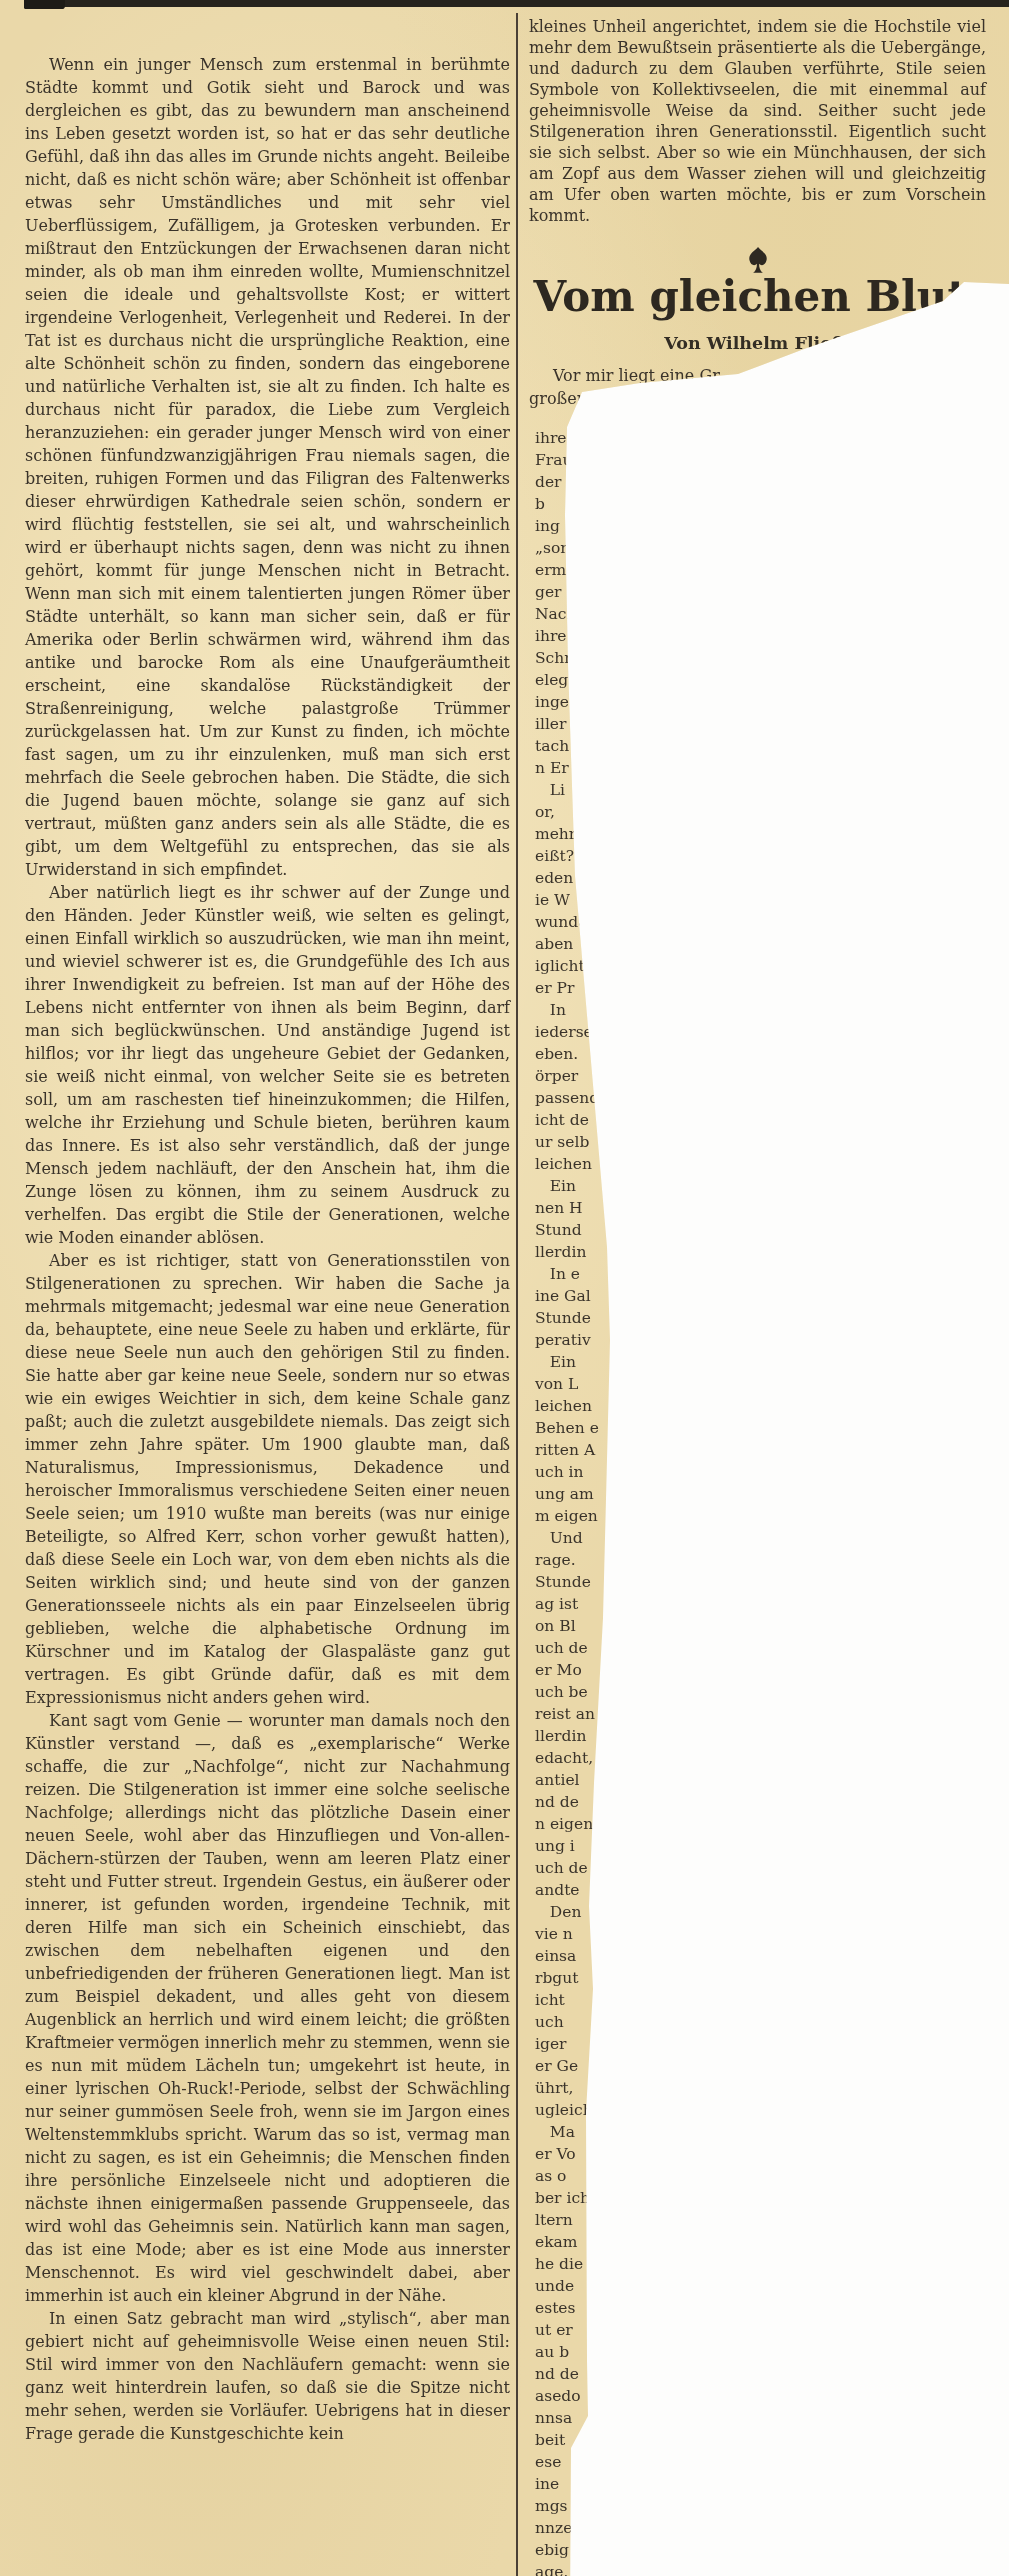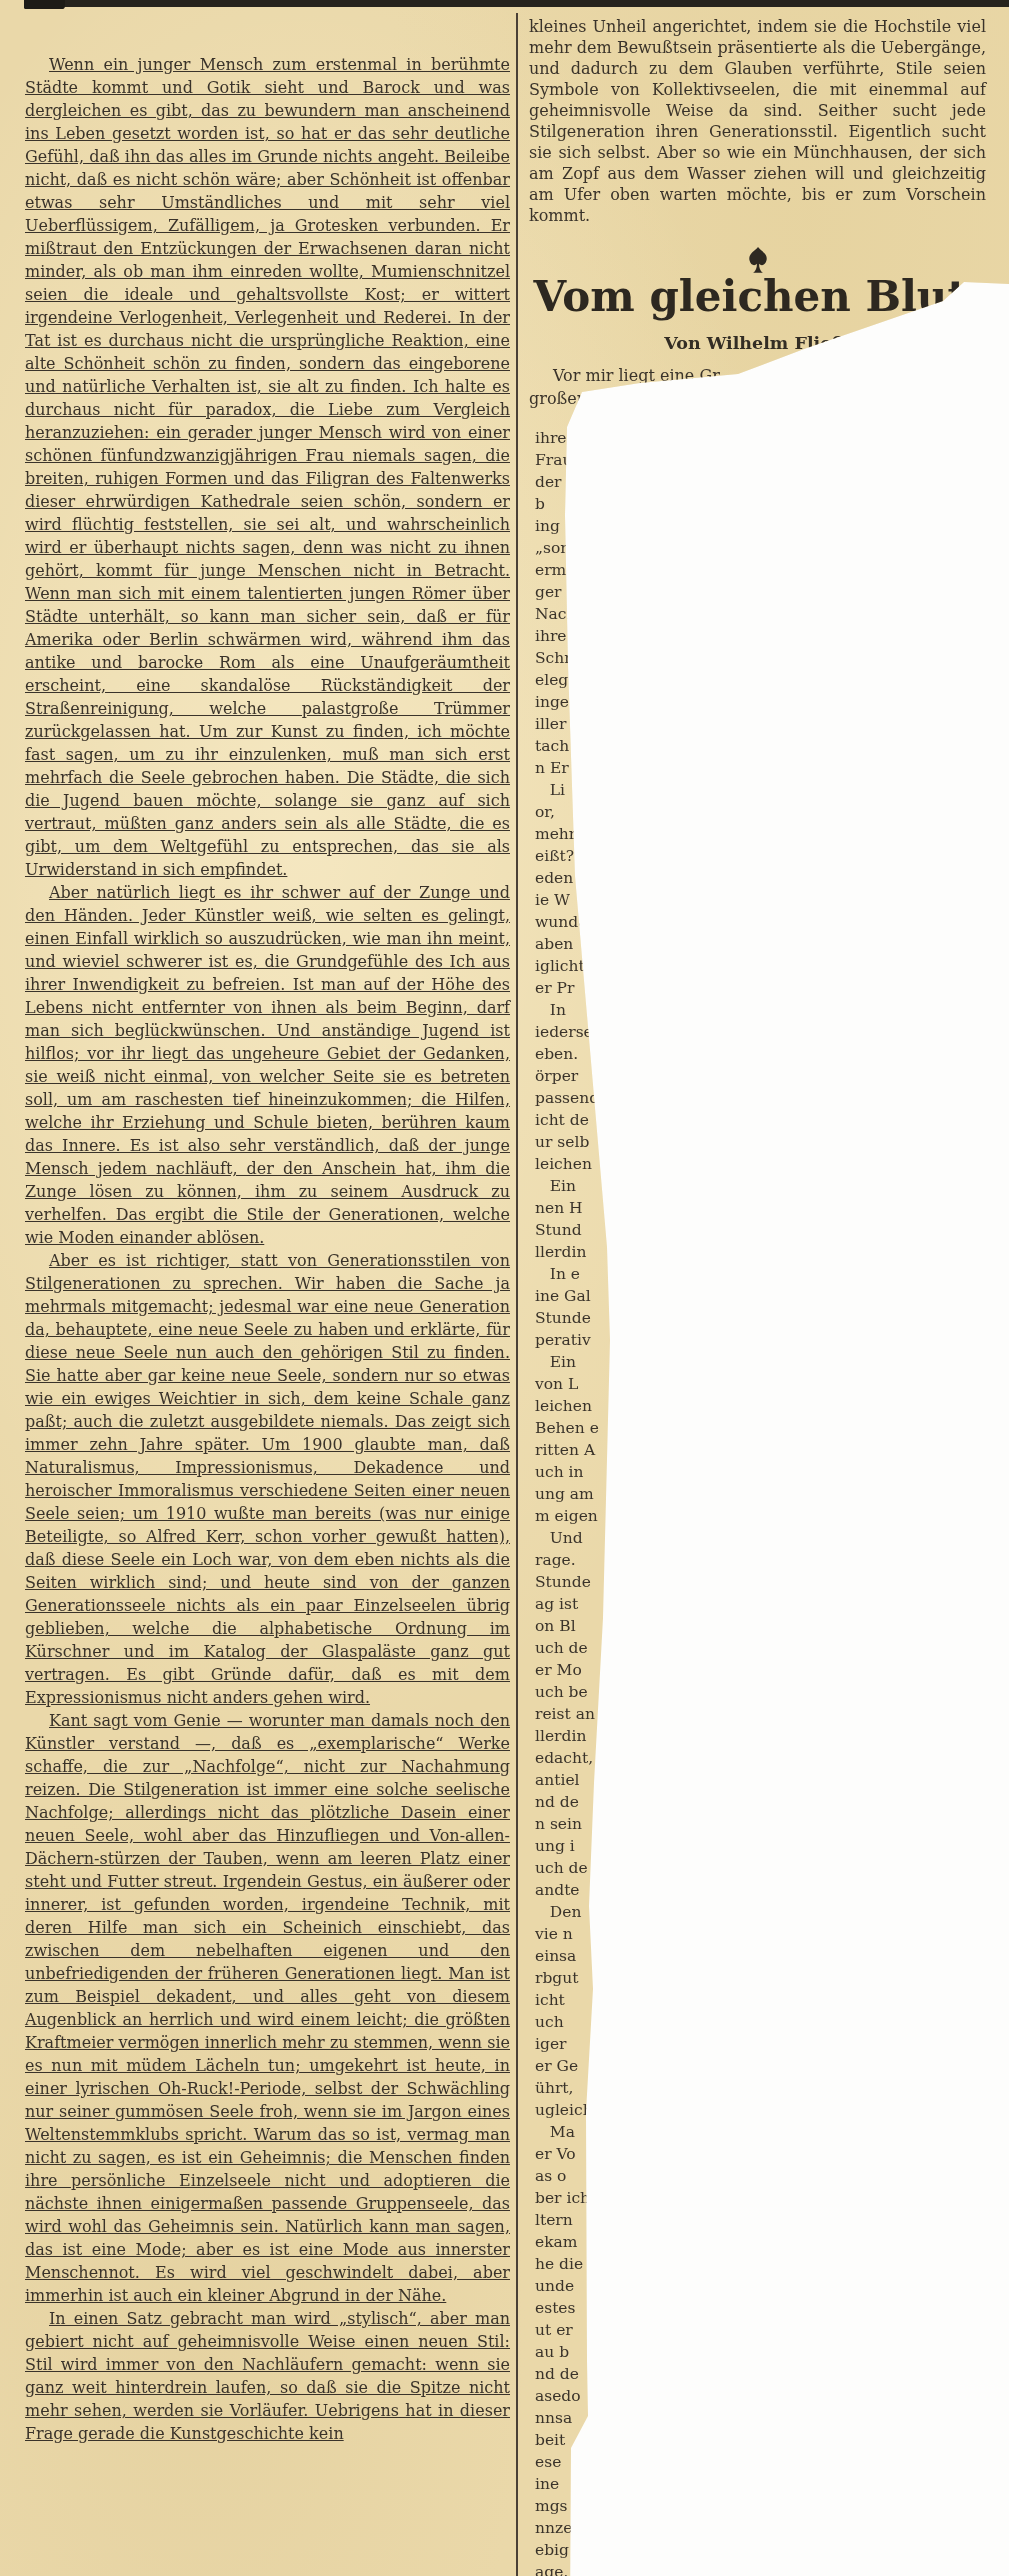--- a/index.html
+++ b/index.html
@@ -37,21 +37,21 @@
   
   .left-col { position:absolute; left:25px; top:28px; width:485px; }
   .headline { font-weight:bold; font-size:43px; line-height:1.08; color:#2d2820;
               letter-spacing:-0.5px; }
   .headline .line1 { display:block; text-align:left; padding-left:20.6px; }
   .headline .line2 { display:block; text-align:right; padding-right:17.5px; }
   .byline { text-align:center; font-weight:bold; font-size:19.6px; margin-top:29px;
             color:#332d24; }
   .body-text { margin-top:25px; font-size:16px; line-height:23px;
                text-align:justify; color:#3a332a; }
-  .para { text-indent:24px; margin:0;text-decoration:underline; }
+  .para { text-indent:24px; margin:0; }
 
   
   .right-col { position:absolute; left:529px; top:15.5px; width:457px; }
   .cont-text { font-size:16px; line-height:21px; text-align:justify; color:#3a332a; }
   .fleuron-wrap { text-align:center; margin-top:20.6px; height:29px; }
   .fleuron-wrap svg { display:inline-block; }
   .headline2 { font-weight:bold; font-size:42px; line-height:1.05; color:#2d2820;
                text-align:center; margin-top:0; }
   .byline2 { text-align:center; font-weight:bold; font-size:17.5px; margin-top:13.4px;
              color:#332d24; }
@@ -156,21 +156,21 @@
         <div class="frag-line">ag ist</div>
         <div class="frag-line">on Bl</div>
         <div class="frag-line">uch de</div>
         <div class="frag-line">er Mo</div>
         <div class="frag-line">uch be</div>
         <div class="frag-line">reist an</div>
         <div class="frag-line">llerdin</div>
         <div class="frag-line">edacht,</div>
         <div class="frag-line">antiel</div>
         <div class="frag-line">nd de</div>
-        <div class="frag-line">n sein</div>
+        <div class="frag-line">n eigen</div>
         <div class="frag-line">ung i</div>
         <div class="frag-line">uch de</div>
         <div class="frag-line">andte</div>
         <div class="frag-line">   Den</div>
         <div class="frag-line">vie n</div>
         <div class="frag-line">einsa</div>
         <div class="frag-line">rbgut</div>
         <div class="frag-line">icht</div>
         <div class="frag-line">uch</div>
         <div class="frag-line">iger</div>

